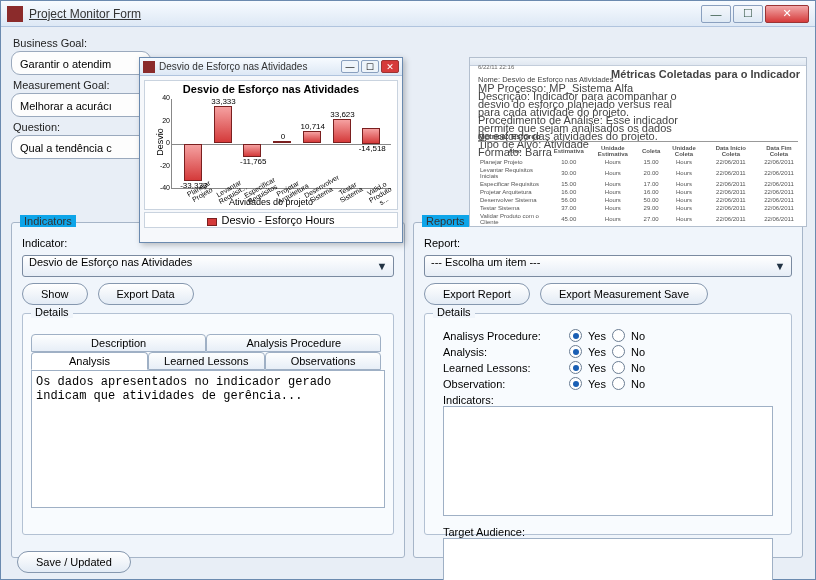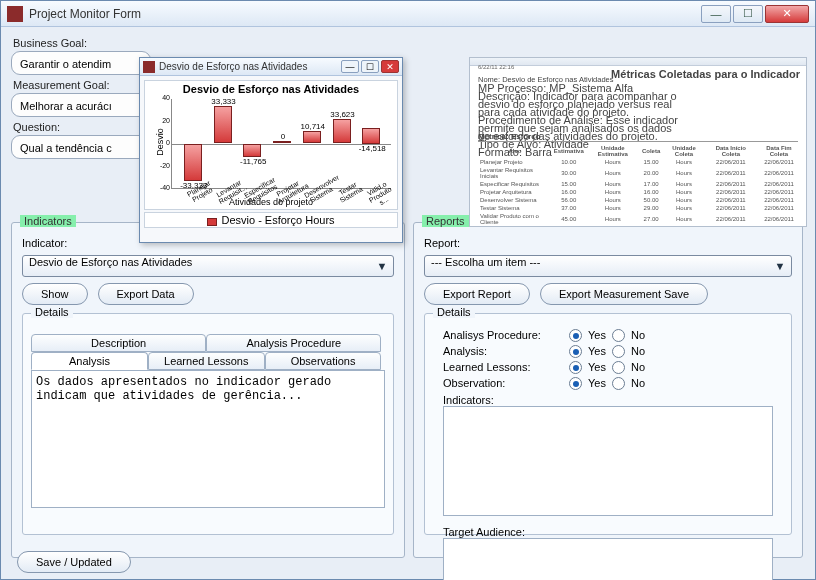--- a/index.html
+++ b/index.html
@@ -1,43 +1,43 @@
 <!DOCTYPE html>
 <html><head>
 <meta charset="utf-8">
 <style>
   * { box-sizing: border-box; font-family: Tahoma, Arial, sans-serif; font-size: 11px; }
   html,body { margin:0; padding:0; background:#d4dce6; width:816px; height:580px; overflow:hidden; }
   .window { position:absolute; top:0; left:0; width:816px; height:580px; background:#e8eef6; border:1px solid #6b8aaf; }
   .titlebar { height:26px; background:linear-gradient(#f7fbff,#dde8f5); display:flex; align-items:center; padding:0 6px; border-bottom:1px solid #b0c4de; }
   .titlebar .appicon { width:16px; height:16px; background:#8b2b2b; margin-right:6px; }
-  .titlebar .title { flex:1; color:#333; font-size:12px; }
+  .titlebar .title { flex:1; color:#333; font-size:12px;text-decoration:underline; }
   .winbtns { display:flex; gap:2px; }
   .winbtn { width:30px; height:18px; border:1px solid #8aa0bf; border-radius:2px; display:flex; align-items:center; justify-content:center; font-size:11px; background:linear-gradient(#f4f7fb,#dee9f4); color:#354; }
   .winbtn.close { background:linear-gradient(#f2a9a9,#d63b3b); color:#fff; width:44px; border-color:#9b3434; }
   .body { position:relative; padding:6px 10px 8px 10px; height:calc(100% - 26px); }
   .label { display:block; margin:4px 0 2px 2px; color:#222; }
   .readfield { width:140px; height:24px; border:1px solid #9aa9bd; border-radius:9px; background:#fdfdfd; padding:3px 8px; line-height:18px; overflow:hidden; white-space:nowrap; }
   .panel { position:absolute; border:1px solid #a6b5c8; background:#f0f5fb; border-radius:3px; }
-  .panel > .legend { position:absolute; top:-8px; left:8px; background:#86efac; padding:0 4px; color:#333; }
+  .panel > .legend { position:absolute; top:-8px; left:8px; background:#0ea5e9; padding:0 4px; color:#333; }
   .indicators { top:195px; left:10px; width:394px; height:336px; }
   .reports { top:195px; left:412px; width:390px; height:336px; }
   .row { display:flex; align-items:center; gap:10px; margin:6px 10px; }
   .select { flex:1; height:22px; border:1px solid #7a8aa0; border-radius:3px; background:linear-gradient(#fff,#e6edf6); padding:0 22px 0 6px; position:relative; }
   .select .arrow { position:absolute; right:4px; top:3px; width:14px; height:14px; border-radius:3px; display:flex; align-items:center; justify-content:center; color:#234; }
   .smallbtn { height:22px; padding:0 18px; border:1px solid #8597ae; border-radius:11px; background:linear-gradient(#fff,#e3ebf5); cursor:pointer; }
   .sub { border:1px solid #b3c1d3; background:#f8fbfe; border-radius:3px; margin:8px 10px; padding:20px 8px 8px; position:relative; }
   .sub > .legend { position:absolute; top:-8px; left:8px; background:#f0f5fb; padding:0 4px; }
   .tabs { display:flex; flex-wrap:wrap; }
   .tab { border:1px solid #9fb0c5; background:linear-gradient(#fdfefe,#e7eef7); border-radius:4px 4px 0 0; padding:2px 0; text-align:center; cursor:pointer; }
   .tab.active { background:#fff; border-bottom-color:#fff; }
   .tr1 .tab { width:49.5%; }
   .tr2 .tab { width:33%; }
   textarea.analysis { width:100%; height:138px; border:1px solid #9fb0c5; resize:none; font-family:"Courier New",monospace; font-size:12px; padding:4px; background:#fff; }
-  .radio-row { display:flex; align-items:flex-start; gap:6px; margin:3px 10px; }
+  .radio-row { display:flex; align-items:center; gap:6px; margin:3px 10px; }
   .radio-row .lbl { width:120px; }
   .radio { width:13px; height:13px; border:1px solid #6b7d93; border-radius:50%; display:inline-flex; align-items:center; justify-content:center; background:#fff; }
   .radio.checked::after { content:""; width:6px; height:6px; border-radius:50%; background:#1a5fb4; display:block; }
   .listcols { display:flex; gap:10px; margin:4px 10px 8px;flex-direction:column; }
   .listcols > div { flex:1; }
   .listbox { height:110px; border:1px solid #9fb0c5; background:#fff; }
   .save { position:absolute; left:16px; bottom:6px; }
   .chartwin { position:absolute; top:30px; left:138px; width:264px; height:186px; border:1px solid #6b8aaf; background:#f6f8fb; box-shadow:2px 2px 6px rgba(0,0,0,0.25); }
   .chartwin .ct { height:18px; display:flex; align-items:center; background:linear-gradient(#f7fbff,#dde8f5); padding:0 3px; border-bottom:1px solid #b0c4de; }
   .chartwin .ct .cticon { width:12px;height:12px;background:#8b2b2b;margin-right:4px; }

